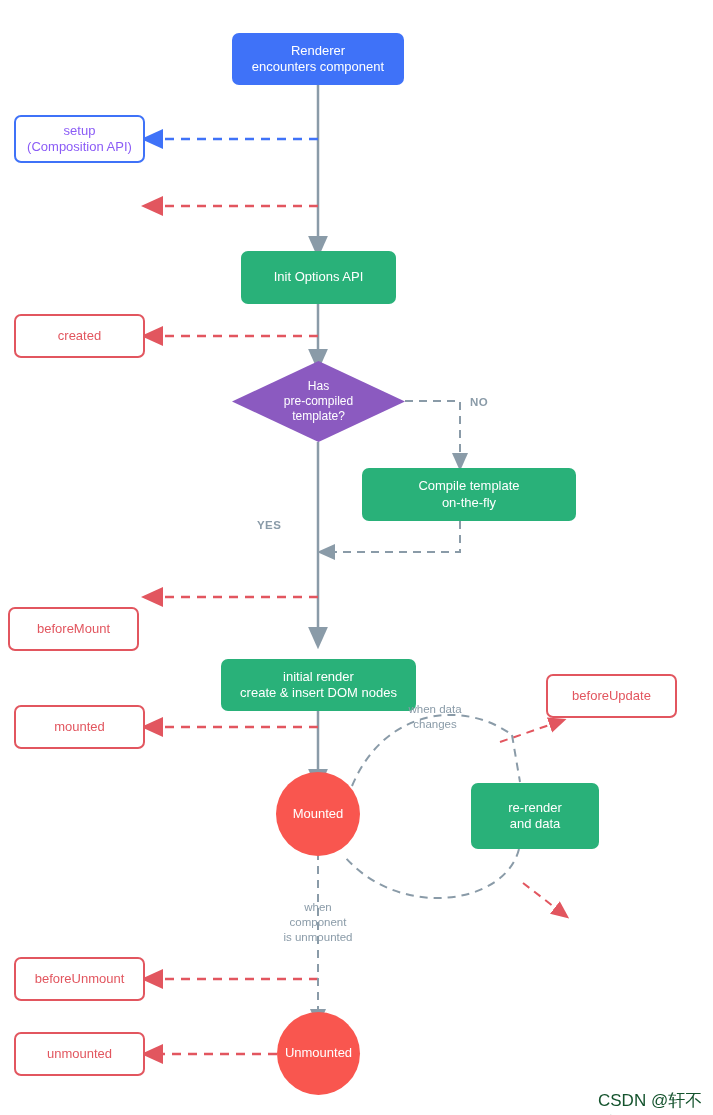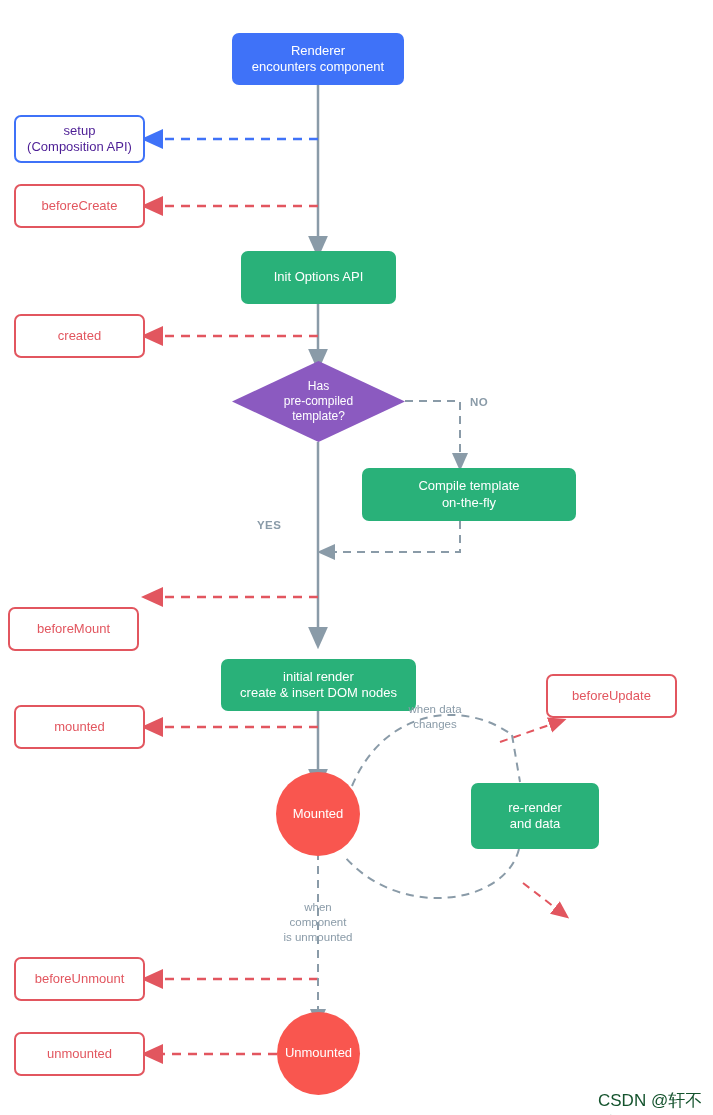--- a/index.html
+++ b/index.html
@@ -46,21 +46,21 @@
     border-width: 2px;
     border-style: solid;
     font-size: 13px;
   }
   .hook-red {
     border-color: #e2565f;
     color: #e2565f;
   }
   .hook-blue {
     border-color: #3f72f8;
-    color: #4c1d95;
+    color: #8b5cf6;
   }
   .circle {
     border-radius: 50%;
     background: #f9564f;
     color: #ffffff;
     font-size: 13px;
   }
   .diamond-wrap {
     position: absolute;
   }
@@ -152,23 +152,20 @@
   <div class="node node-rect filled" style="left:232px; top:33px; width:172px; height:52px; background:#3f72f8;">
     <span>Renderer
 encounters component</span>
   </div>
 
   <div class="node node-rect hook hook-blue" style="left:14px; top:115px; width:131px; height:48px;">
     <span>setup
 (Composition API)</span>
   </div>
 
-  <div class="node node-rect hook hook-red" style="left:14px; top:184px; width:131px; height:44px;">
-    <span>beforeCreate</span>
-  </div>
 
   <div class="node node-rect filled" style="left:241px; top:251px; width:155px; height:53px; background:#29b179;">
     <span>Init Options API</span>
   </div>
 
   <div class="node node-rect hook hook-red" style="left:14px; top:314px; width:131px; height:44px;">
     <span>created</span>
   </div>
 
   <div class="diamond-wrap" style="left:232px; top:361px; width:173px; height:81px;">

